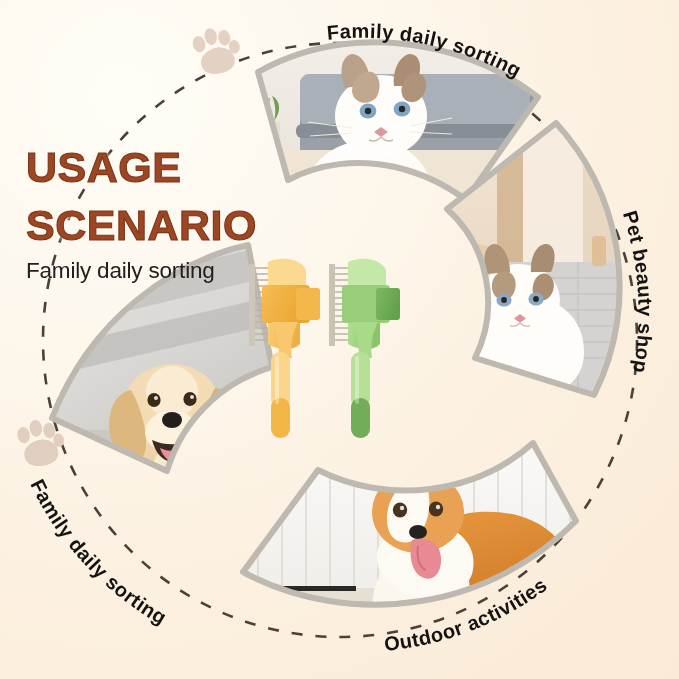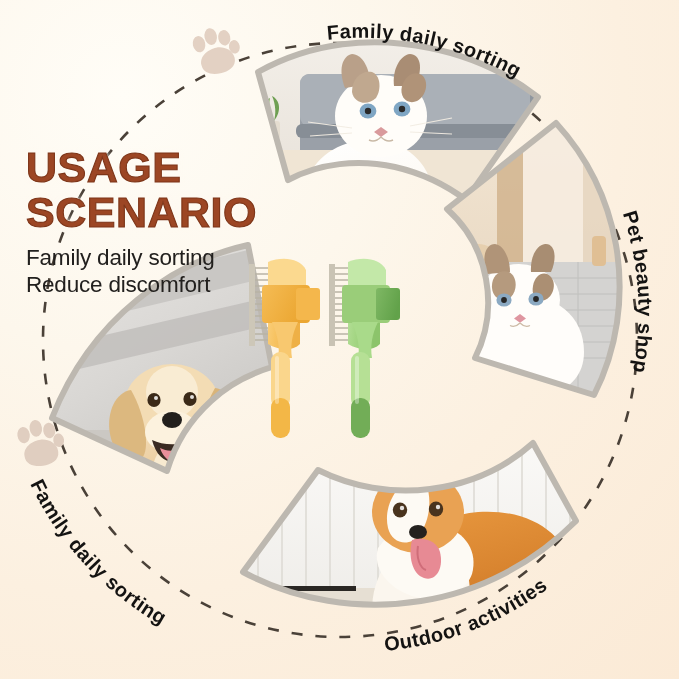--- a/index.html
+++ b/index.html
@@ -20,21 +20,21 @@
   }
   .title-line{
     font-weight:bold;
     font-size:43px;
     line-height:0.98;
     letter-spacing:0.5px;
     color:#9c4624;
     -webkit-text-stroke:1.1px #7d3518;
     text-shadow:0 0 3px rgba(255,252,245,.95), 0 0 7px rgba(255,252,245,.9);
   }
-  .title-line.second{margin-top:3px;}
+  .title-line.second{margin-top:16px;}
   .sub-line{
     font-size:22.5px;
     line-height:1.2;
     color:#22201e;
     margin-top:11px;
     letter-spacing:-0.2px;
   }
   .sub-line.two{margin-top:0;}
 
   
@@ -464,16 +464,15 @@
 
     <text>
       <textPath href="#path-lbl-left" startOffset="6%">Family daily sorting</textPath>
     </text>
   </svg>
 
   <div class="headline">
     <div class="title-line">USAGE</div>
     <div class="title-line second">SCENARIO</div>
     <div class="sub-line">Family daily sorting</div>
-    <div class="sub-line two">Reduce discomfort</div>
   </div>
 
 </div>
 
 </body></html>

